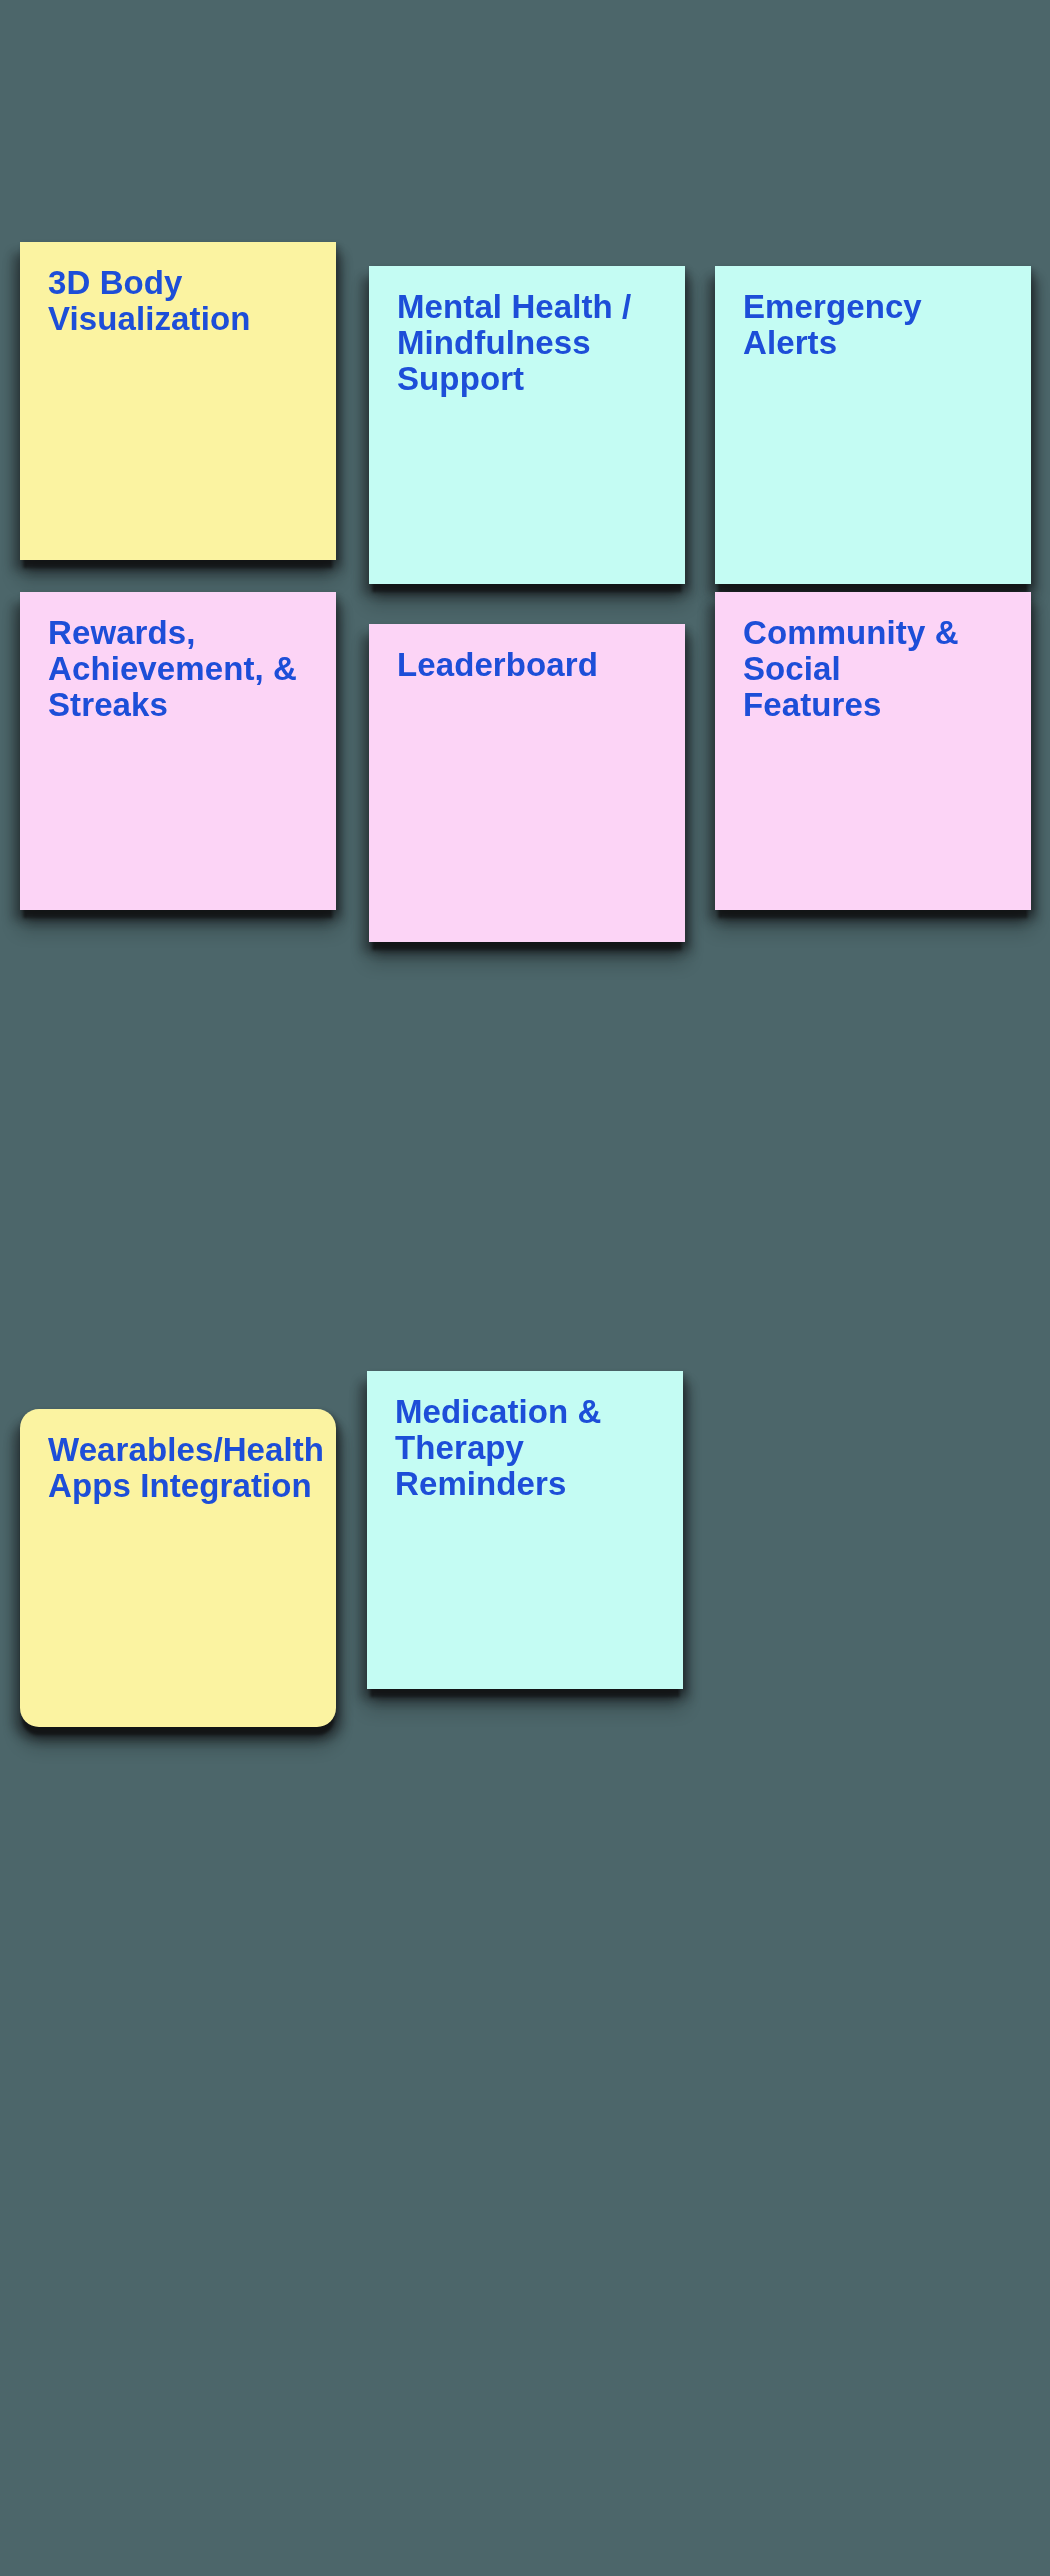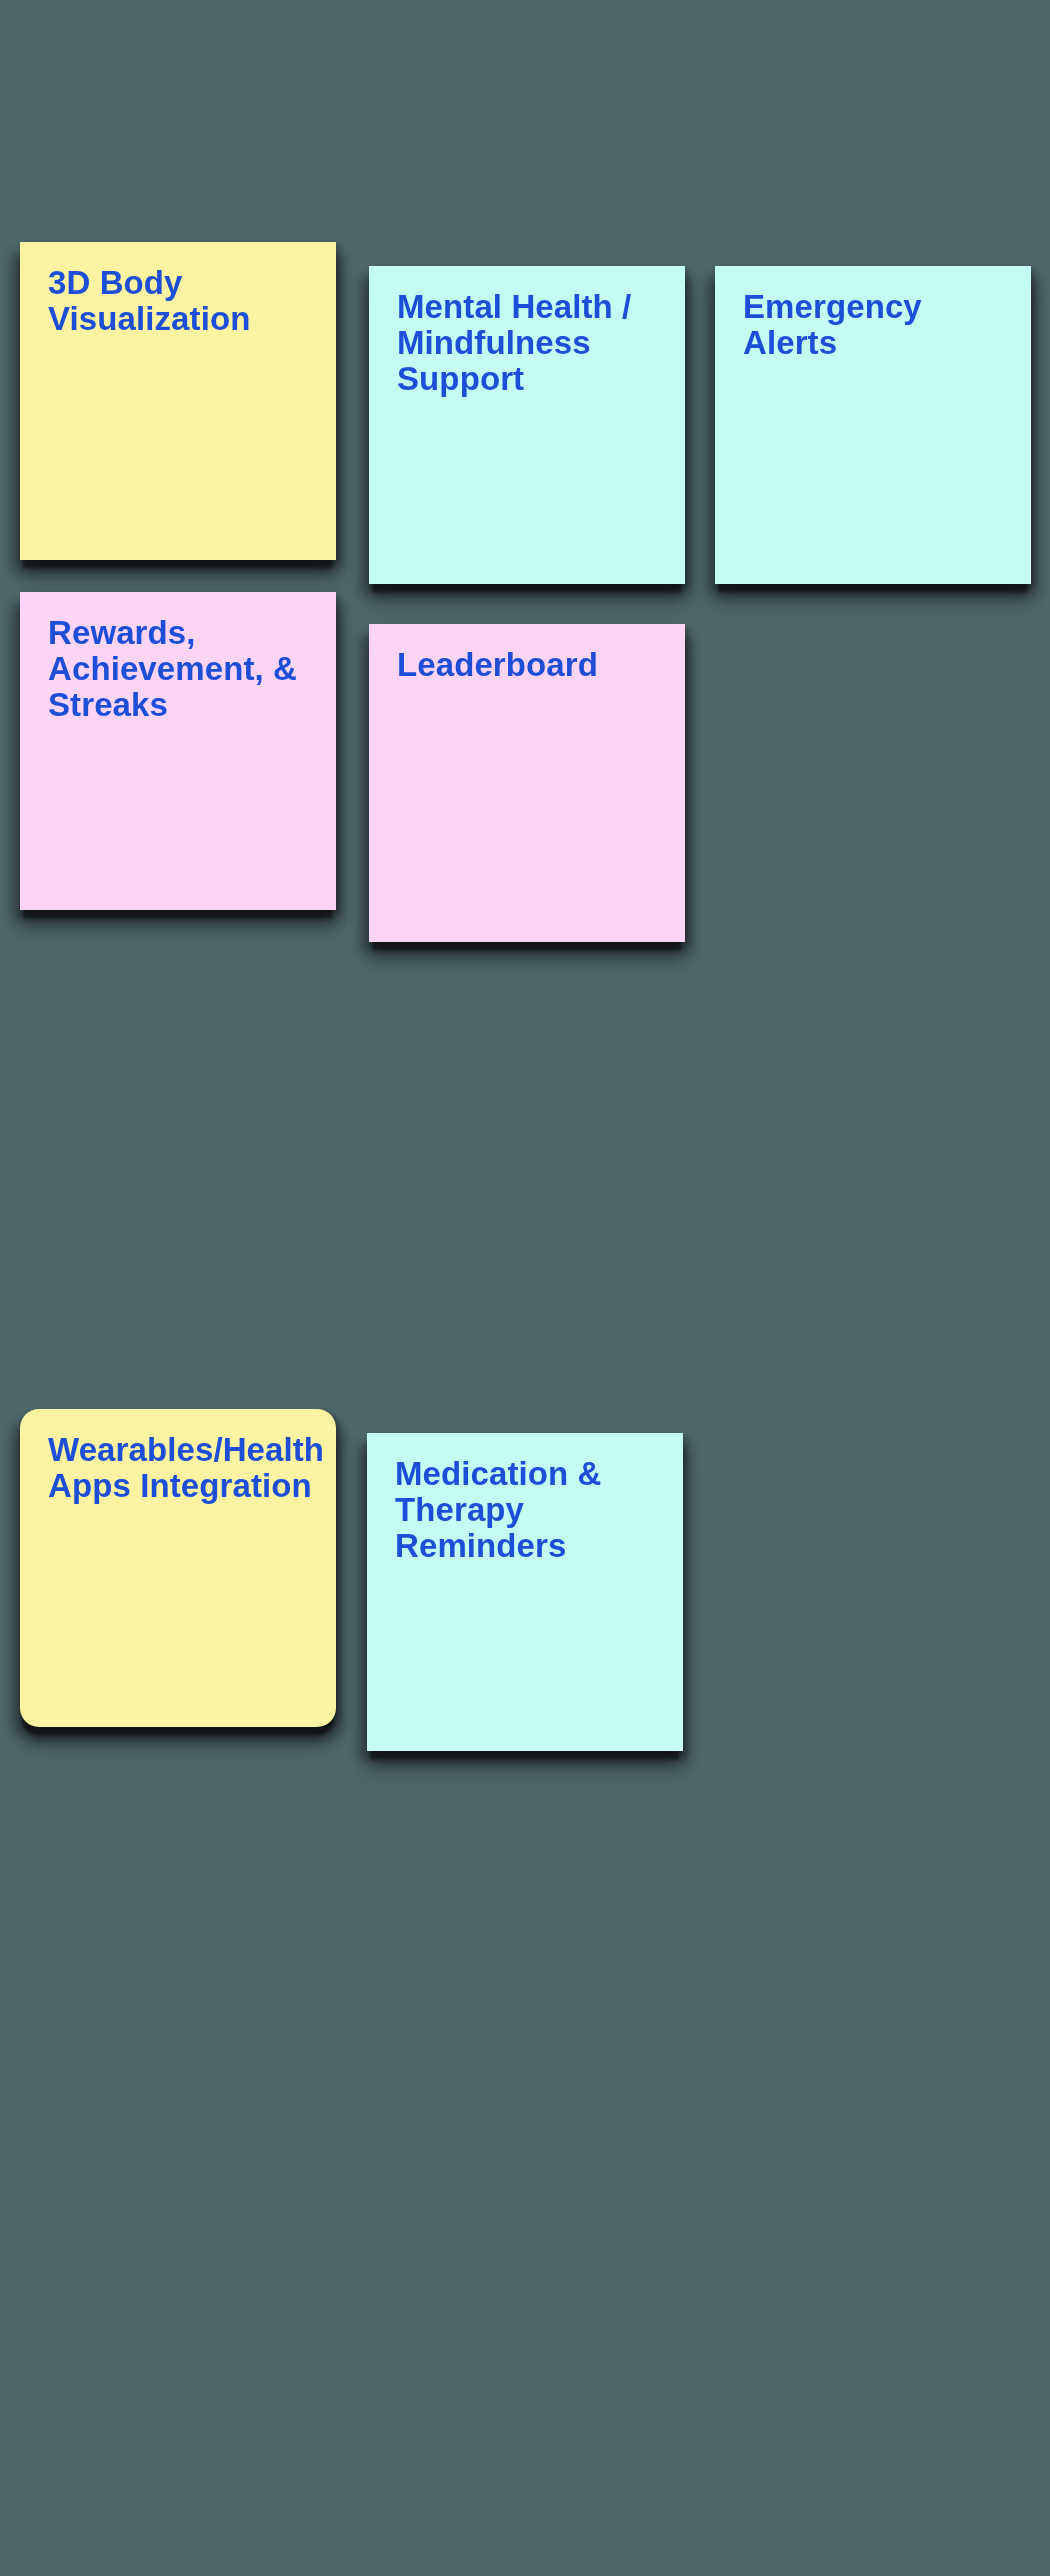--- a/index.html
+++ b/index.html
@@ -46,21 +46,21 @@
   .c-cyan   { background: #c4fcf3; margin-top: 24px; }
   .c-pink   { background: #fcd4f6; }
   
   .n1 { left: 20px;  top: 242px; }
   .n2 { left: 369px; top: 242px; }
   .n3 { left: 715px; top: 242px; }
   .n4 { left: 20px;  top: 592px; }
   .n5 { left: 369px; top: 592px; margin-top: 32px; }
   .n6 { left: 715px; top: 592px; }
   .n7 { left: 20px;  top: 1409px; border-radius: 19px; }
-  .n8 { left: 367px; top: 1409px; }
+  .n8 { left: 367px; top: 1347px; }
 </style>
 </head>
 <body>
 
 <div class="canvas" style="background-color: rgb(76, 102, 106);">
 
   <div class="note c-yellow n1" style="background-color: rgb(251, 243, 161);">
     <div class="note-text">3D Body Visualization</div>
   </div>
 
@@ -76,20 +76,24 @@
   <div class="note c-pink n4" style="background-color: rgb(252, 212, 246);">
     <div class="note-text">Rewards,
 Achievement, &amp;
 Streaks</div>
   </div>
 
   <div class="note c-pink n5" style="background-color: rgb(252, 212, 246);">
     <div class="note-text">Leaderboard</div>
   </div>
 
+  <div class="note c-pink n6" style="background-color: rgb(252, 212, 246);">
+    <div class="note-text">Community &amp; Social
+Features</div>
+  </div>
 
   <div class="note c-yellow n7" style="background-color: rgb(251, 243, 161);">
     <div class="note-text">Wearables/Health
 Apps Integration</div>
   </div>
 
   <div class="note c-cyan n8" style="background-color: rgb(196, 252, 243);">
     <div class="note-text">Medication &amp; Therapy
 Reminders</div>
   </div>

